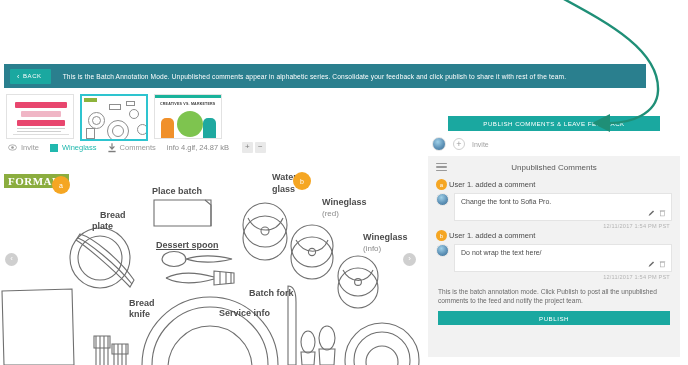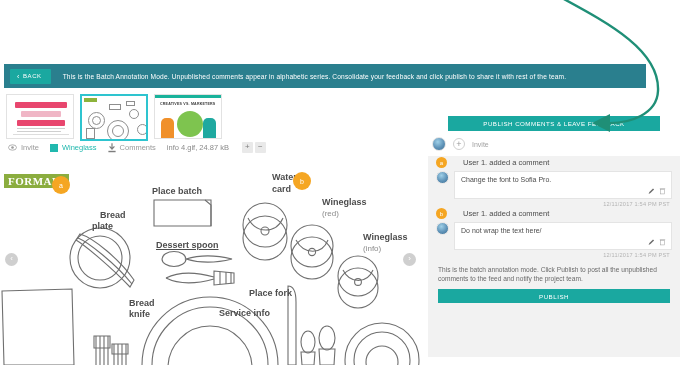--- a/index.html
+++ b/index.html
@@ -172,21 +172,21 @@
     display:flex; align-items:center; height:22px; padding:0 8px;
     position:relative;
   }
   .hamburger { display:flex; flex-direction:column; gap:2px; width:11px; }
   .hamburger span { display:block; height:1.6px; background:#9a9a9a; border-radius:1px; }
   .comments-title {
     position:absolute; left:0; right:0; text-align:center;
     font-size:8px; color:#595959;
   }
   .comment-group { padding:1px 8px 0 8px; }
-  .comment-head { display:flex; align-items:center; gap:16px; margin-bottom:3px; }
+  .comment-head { display:flex; align-items:center; gap:2px; margin-bottom:3px; }
   .badge {
     width:11px; height:11px; border-radius:50%; background:#f5a623;
     color:#fff; font-size:6px; display:flex; align-items:center; justify-content:center;
   }
   .comment-author { font-size:7.5px; color:#4b4b4b; }
   .comment-row { display:flex; gap:5px; align-items:flex-start; }
   .comment-bubble {
     flex:1; background:#ffffff; border:1px solid #e4e4e4;
     padding:4px 6px 3px 6px; position:relative; min-height:28px;
   }
@@ -345,30 +345,30 @@
         <circle cx="382" cy="200" r="28"></circle>
         <circle cx="382" cy="202" r="16"></circle>
       </g>
     </svg>
 
     <div class="canvas-label" style="left:152px; top:26px;">Place batch</div>
     <div class="canvas-label" style="left:100px; top:50px;">Bread</div>
     <div class="canvas-label" style="left:92px; top:61px;">plate</div>
     <div class="canvas-label" style="left:156px; top:80px;text-decoration:underline;">Dessert spoon</div>
     <div class="canvas-label" style="left:272px; top:12px;">Water</div>
-    <div class="canvas-label" style="left:272px; top:24px;">card</div>
+    <div class="canvas-label" style="left:272px; top:24px;">glass</div>
     <div class="canvas-label" style="left:322px; top:37px;">
       <span>Wineglass</span>
       <span class="sub">(red)</span>
     </div>
     <div class="canvas-label" style="left:363px; top:72px;">
       <span>Wineglass</span>
       <span class="sub">(info)</span>
     </div>
-    <div class="canvas-label" style="left:249px; top:128px;">Place fork</div>
+    <div class="canvas-label" style="left:249px; top:128px;">Batch fork</div>
     <div class="canvas-label" style="left:129px; top:138px;">Bread</div>
     <div class="canvas-label" style="left:129px; top:149px;">knife</div>
     <div class="canvas-label" style="left:219px; top:148px;">Service info</div>
 
     <div class="nav-arrow" style="left:5px; top:93px;">‹</div>
     <div class="nav-arrow" style="left:403px; top:93px;">›</div>
   </div>
 
   <div class="formal-logo">FORMAL</div>
   <div class="marker" style="left:52px; top:176px;">a</div>
@@ -379,20 +379,28 @@
     <div class="publish-top">PUBLISH COMMENTS &amp; LEAVE FEEDBACK</div>
 
     <div class="invite-row">
       <div class="avatar"></div>
       <div class="plus-circle">+</div>
       <div class="invite-label">Invite</div>
     </div>
 
     <div class="comments-box">
 
+      <div class="comments-head">
+        <div class="hamburger">
+          <span></span>
+            <span></span>
+            <span></span>
+        </div>
+        <div class="comments-title">Unpublished Comments</div>
+      </div>
 
       <div class="comment-group">
         <div class="comment-head">
           <div class="badge">a</div>
           <div class="comment-author">User 1. added a comment</div>
         </div>
         <div class="comment-row">
           <div class="avatar sm"></div>
           <div class="comment-bubble">
             <div class="comment-text">Change the font to Sofia Pro.</div>

